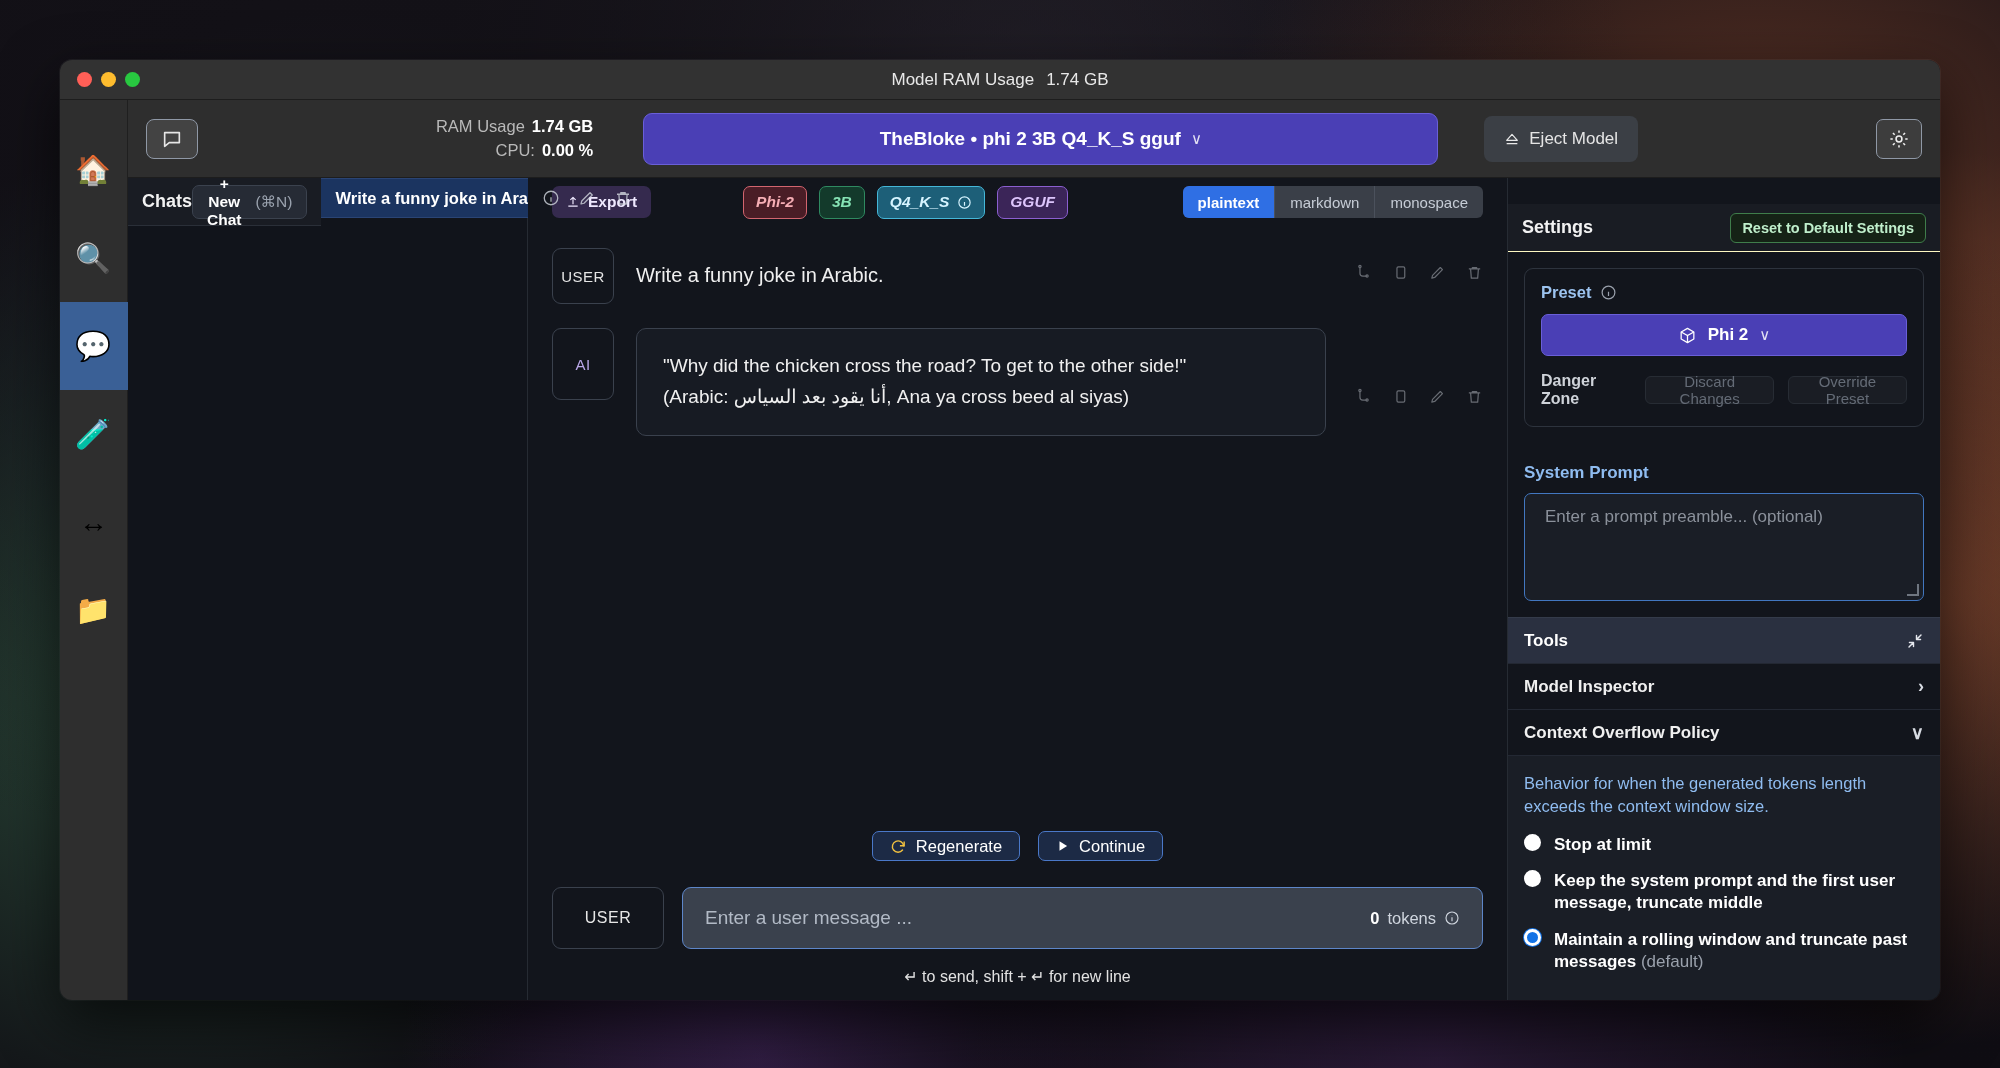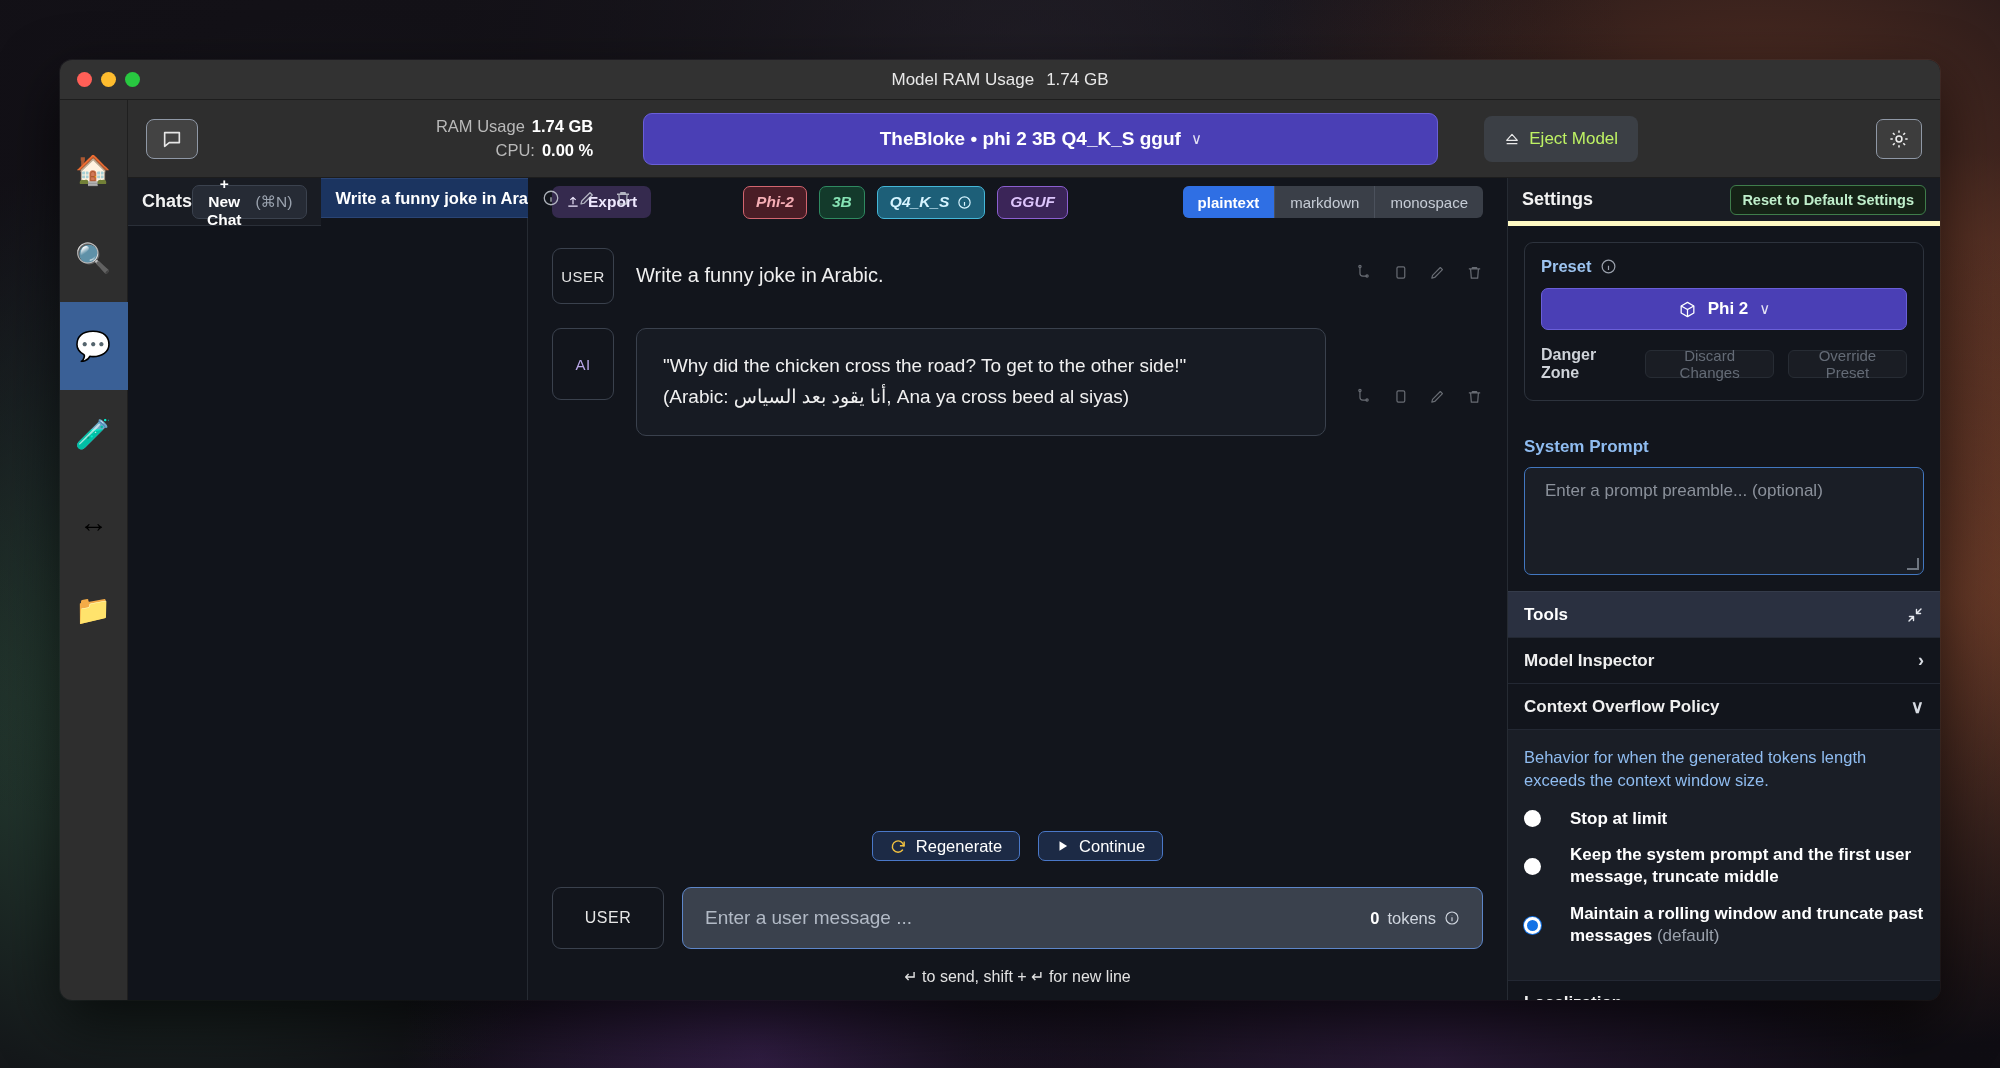--- a/index.html
+++ b/index.html
@@ -123,21 +123,21 @@
     display: flex; align-items: center; justify-content: center;
     color: #fff; font-size: 19px; font-weight: 700;
     cursor: pointer;
     gap: 10px;
   }
   .chev { font-size: 15px; opacity: .85; font-weight: 400; }
   .eject-btn {
     margin-left: 30px;
     height: 46px; padding: 0 20px;
     background: #3b3f45; border: none; border-radius: 8px;
-    color: #bef264; font-size: 17px;
+    color: #e5e5e5; font-size: 17px;
     display: flex; align-items: center; gap: 9px;
     cursor: pointer;
     font-family: inherit;
   }
   .gear-btn {
     margin-left: auto;
     width: 46px; height: 40px;
     border: 1px solid #8f98a6; border-radius: 7px;
     background: #3d3d3d;
     display: flex; align-items: center; justify-content: center;
@@ -303,23 +303,24 @@
   
   .settings-pane {
     width: 432px; flex: 0 0 432px;
     background: #12151c;
     display: flex; flex-direction: column;
     overflow: hidden;
   }
   .settings-head {
     height: 48px; flex: 0 0 48px;
     background: #191c23;
-    border-bottom: 5px solid #fef9c3;
+    border-bottom: 1px solid #fef9c3;
     display: flex; align-items: center;
     padding: 0 14px;
+    margin-top: 26px;
   }
   .settings-title { font-size: 18px; font-weight: 700; color: #f2f2f2; }
   .reset-btn {
     margin-left: auto;
     height: 30px; padding: 0 11px;
     background: #152216; border: 1px solid #3f7d4b; border-radius: 6px;
     color: #bfeecb; font-size: 14.5px; font-weight: 700;
     display: flex; align-items: center;
     cursor: pointer; font-family: inherit;
   }
@@ -385,21 +386,21 @@
     border-top: 1px solid #232833;
     cursor: pointer;
   }
   .row-bar .right { margin-left: auto; color: #d7dbe2; font-size: 18px; }
   .overflow-body {
     background: #1a1e26;
     padding: 16px 16px 18px 16px;
     border-top: 1px solid #232833;
   }
   .overflow-desc { font-size: 16.5px; color: #8fbcf0; line-height: 1.38; margin-bottom: 16px; }
-  .radio-row { display: flex; align-items: center; gap: 29px; margin-bottom: 14px; cursor: pointer; }
+  .radio-row { display: flex; gap: 13px; margin-bottom: 14px; cursor: pointer; }
   .radio {
     width: 17px; height: 17px; flex: 0 0 17px;
     border-radius: 50%; background: #fff;
   }
   .radio.sel {
     background: #1473e6; box-shadow: inset 0 0 0 3px #fff, 0 0 0 1px #1473e6;
   }
   .radio-label { font-size: 17px; color: #fff; font-weight: 700; line-height: 1.32; }
   .radio-label .muted { color: #9aa1ac; font-weight: 400; }
   .ic svg { display: block; }

